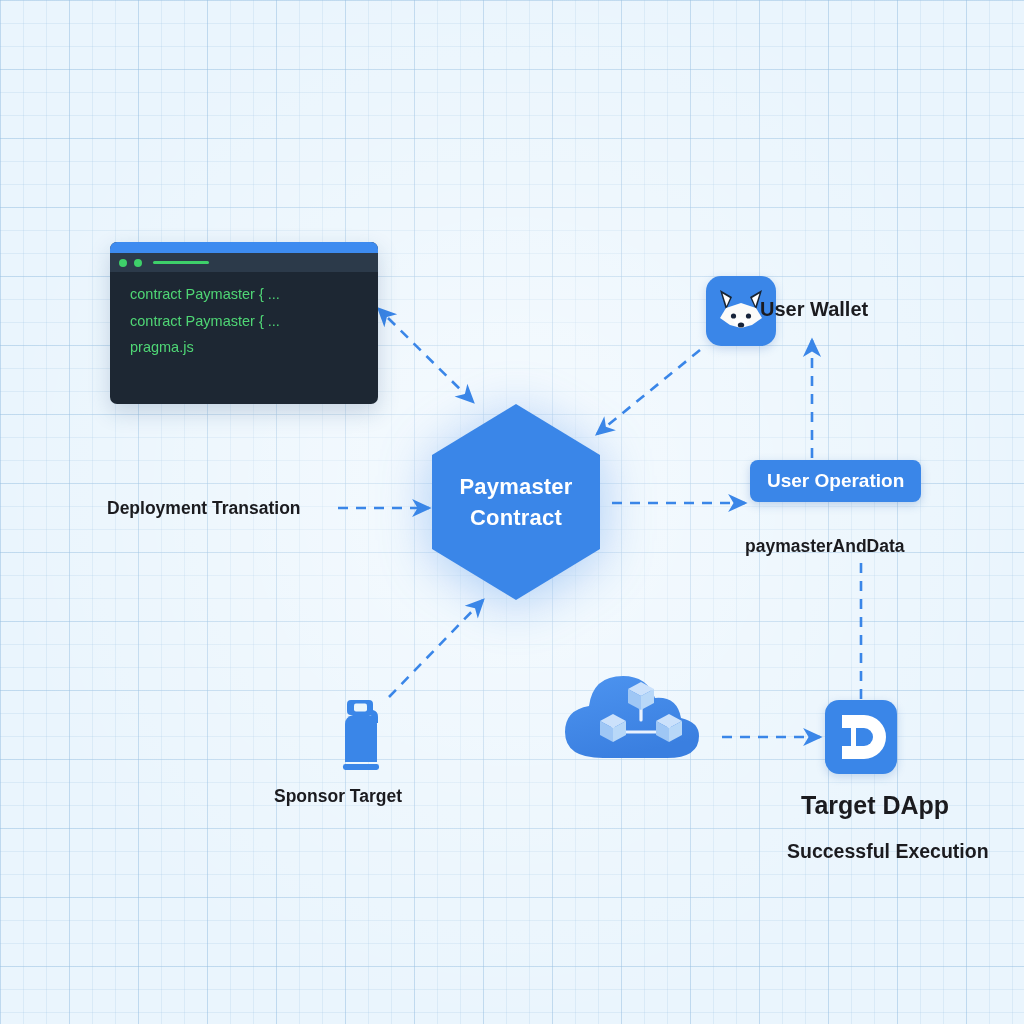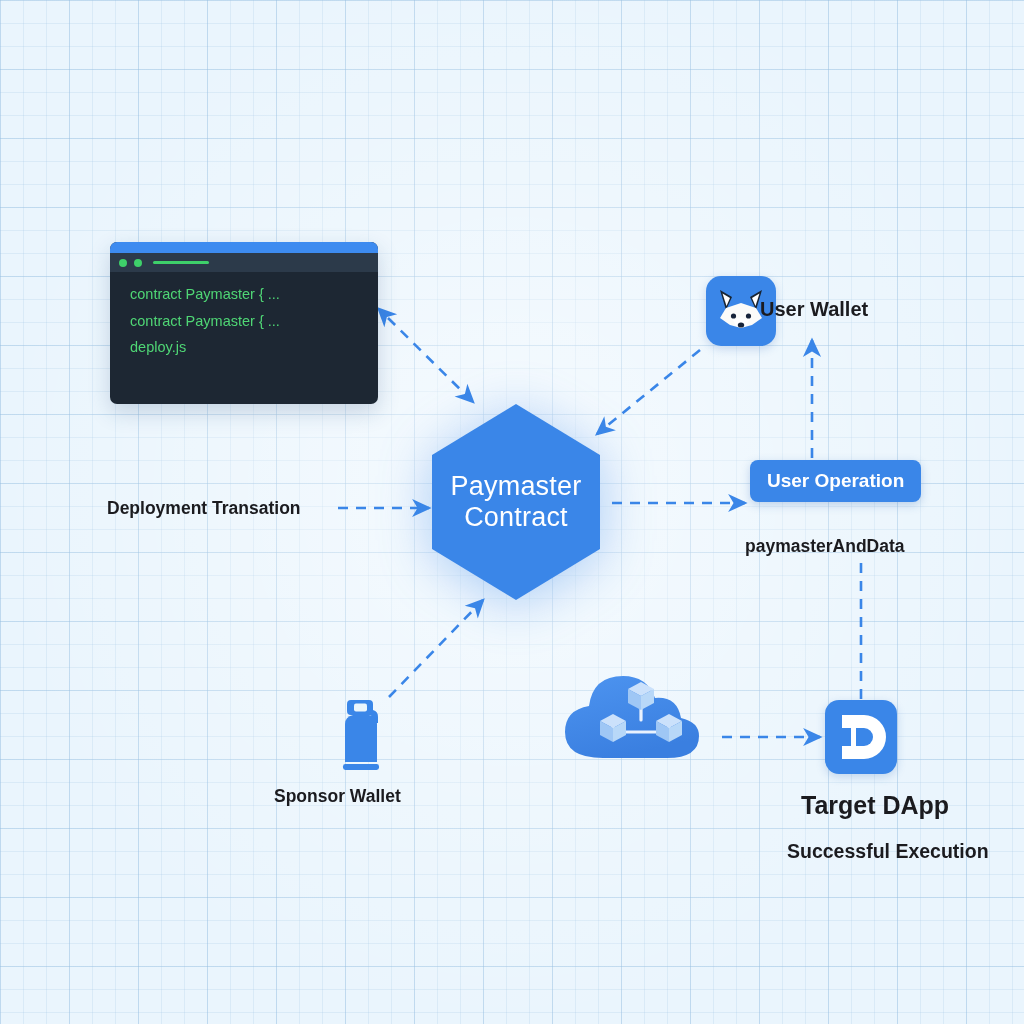--- a/index.html
+++ b/index.html
@@ -86,22 +86,22 @@
     border-radius: 8px;
   }
   #hexagon-node .hex-label {
     position: absolute;
     inset: 0;
     display: flex;
     flex-direction: column;
     align-items: center;
     justify-content: center;
     color: #ffffff;
-    font-size: 27px;
-    font-weight: normal;
+    font-size: 22px;
+    font-weight: bold;
     line-height: 31px;
     text-align: center;
     letter-spacing: .2px;
   }
 
   
   .lbl {
     position: absolute;
     color: #1b1b1f;
     font-size: 17.5px;
@@ -190,21 +190,21 @@
   <div id="code-window">
     <div class="titlebar-top"></div>
     <div class="titlebar">
       <span class="dot"></span>
       <span class="dot"></span>
       <span class="titlebar-bar"></span>
     </div>
     <div id="code-body">
       <div class="line">contract Paymaster { ...</div>
       <div class="line">contract Paymaster { ...</div>
-      <div class="line">deploy.js</div>
+      <div class="line">pragma.js</div>
     </div>
   </div>
 
   <div class="lbl" style="left:107px; top:498px;">Deployment Transation</div>
 
   <div id="hexagon-node">
     <div class="hex"></div>
     <div class="hex-label">
       <span>Paymaster</span>
       <span>Contract</span>
@@ -240,21 +240,21 @@
     <svg viewBox="0 0 56 82" width="56" height="82">
 
       <path d="M18 6 h18 a4 4 0 0 1 4 4 v6 a7 7 0 0 1 5 7 v6 h-6 v-5 a3 3 0 0 0 -3 -3 h-18 a4 4 0 0 1 -4 -4 v-7 a4 4 0 0 1 4 -4 z" fill="#3a86e8"></path>
       <rect x="21" y="9.5" width="13" height="8" rx="2" fill="#eaf5fc"></rect>
 
       <path d="M12 30 q0 -7 8 -9 h16 q8 2 8 9 v38 h-32 z" fill="#3a86e8"></path>
 
       <rect x="10" y="70" width="36" height="6" rx="2.4" fill="#3a86e8"></rect>
     </svg>
   </div>
-  <div class="lbl" style="left:274px; top:786px;">Sponsor Wallet</div>
+  <div class="lbl" style="left:274px; top:786px;">Sponsor Target</div>
 
   <div id="cloud-icon">
     <svg viewBox="0 0 156 108" width="156" height="108">
       <defs>
         <linearGradient id="cloudGrad" x1="0" y1="0" x2="0.4" y2="1">
           <stop offset="0%" stop-color="#4d94f0"></stop>
           <stop offset="100%" stop-color="#3a7fe0"></stop>
         </linearGradient>
       </defs>
       <path d="M40 100 q-38 0 -38 -26 q0 -22 24 -26 q4 -30 34 -30 q24 0 32 22 q22 -2 26 20 q18 4 18 18 q0 22 -32 22 z" fill="url(#cloudGrad)"></path>

